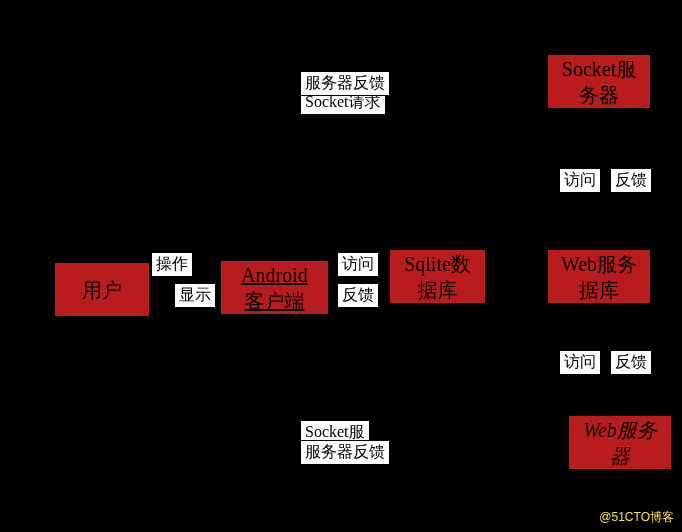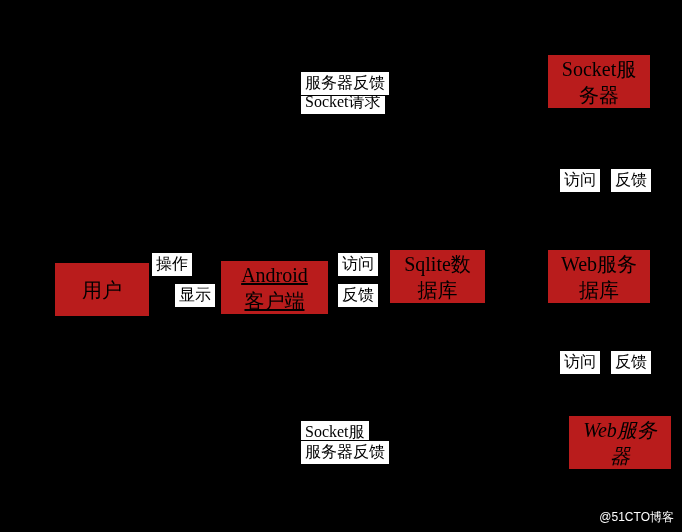--- a/index.html
+++ b/index.html
@@ -26,21 +26,21 @@
       border: 1px solid #000;
       background: #fff;
       font-size: 16px;
       padding: 1px 4px;
       white-space: nowrap;
     }
     .watermark {
       position: absolute;
       right: 8px;
       bottom: 6px;
-      color: #ffffff;
+      color: #fde047;
       font-size: 12px;
       font-family: sans-serif;
     }
     svg.lines {
       position: absolute;
       top: 0; left: 0;
       width: 682px; height: 532px;
     }
   </style>
 </head>

